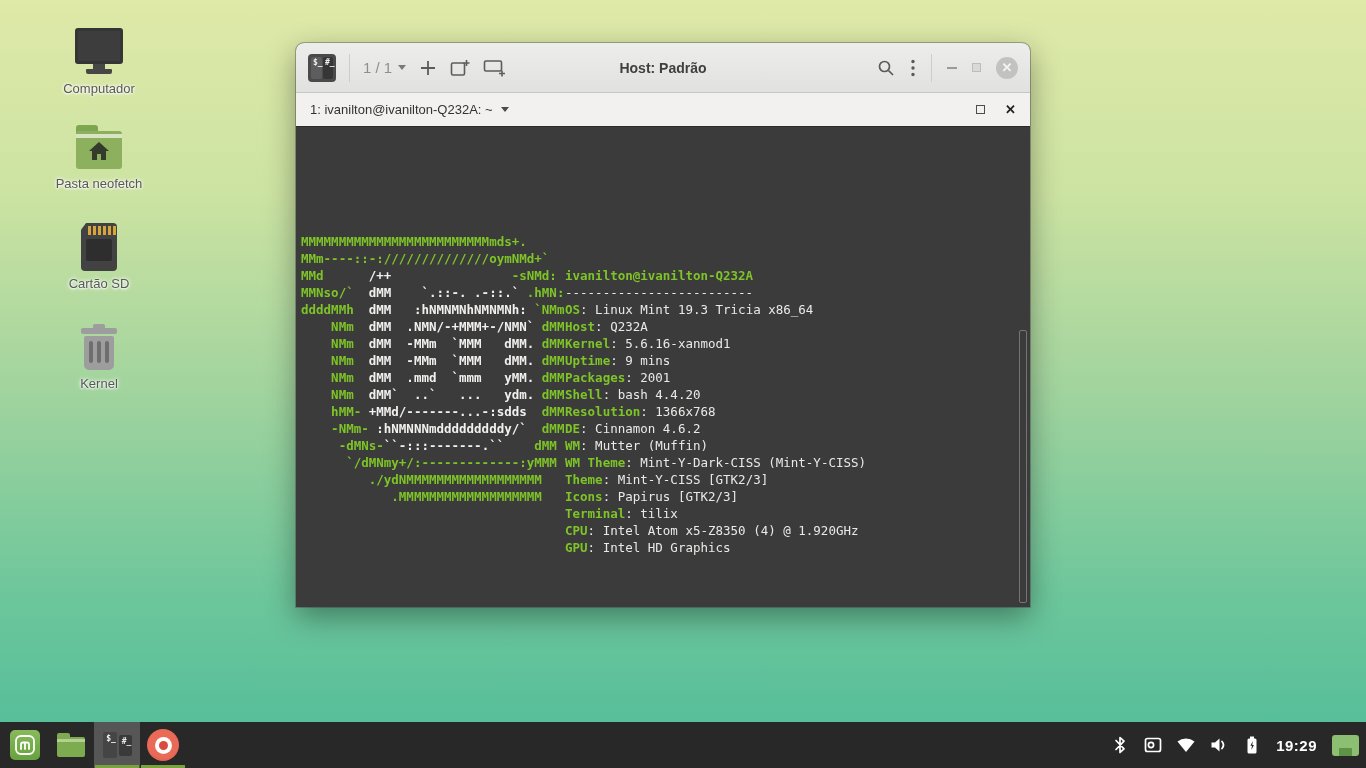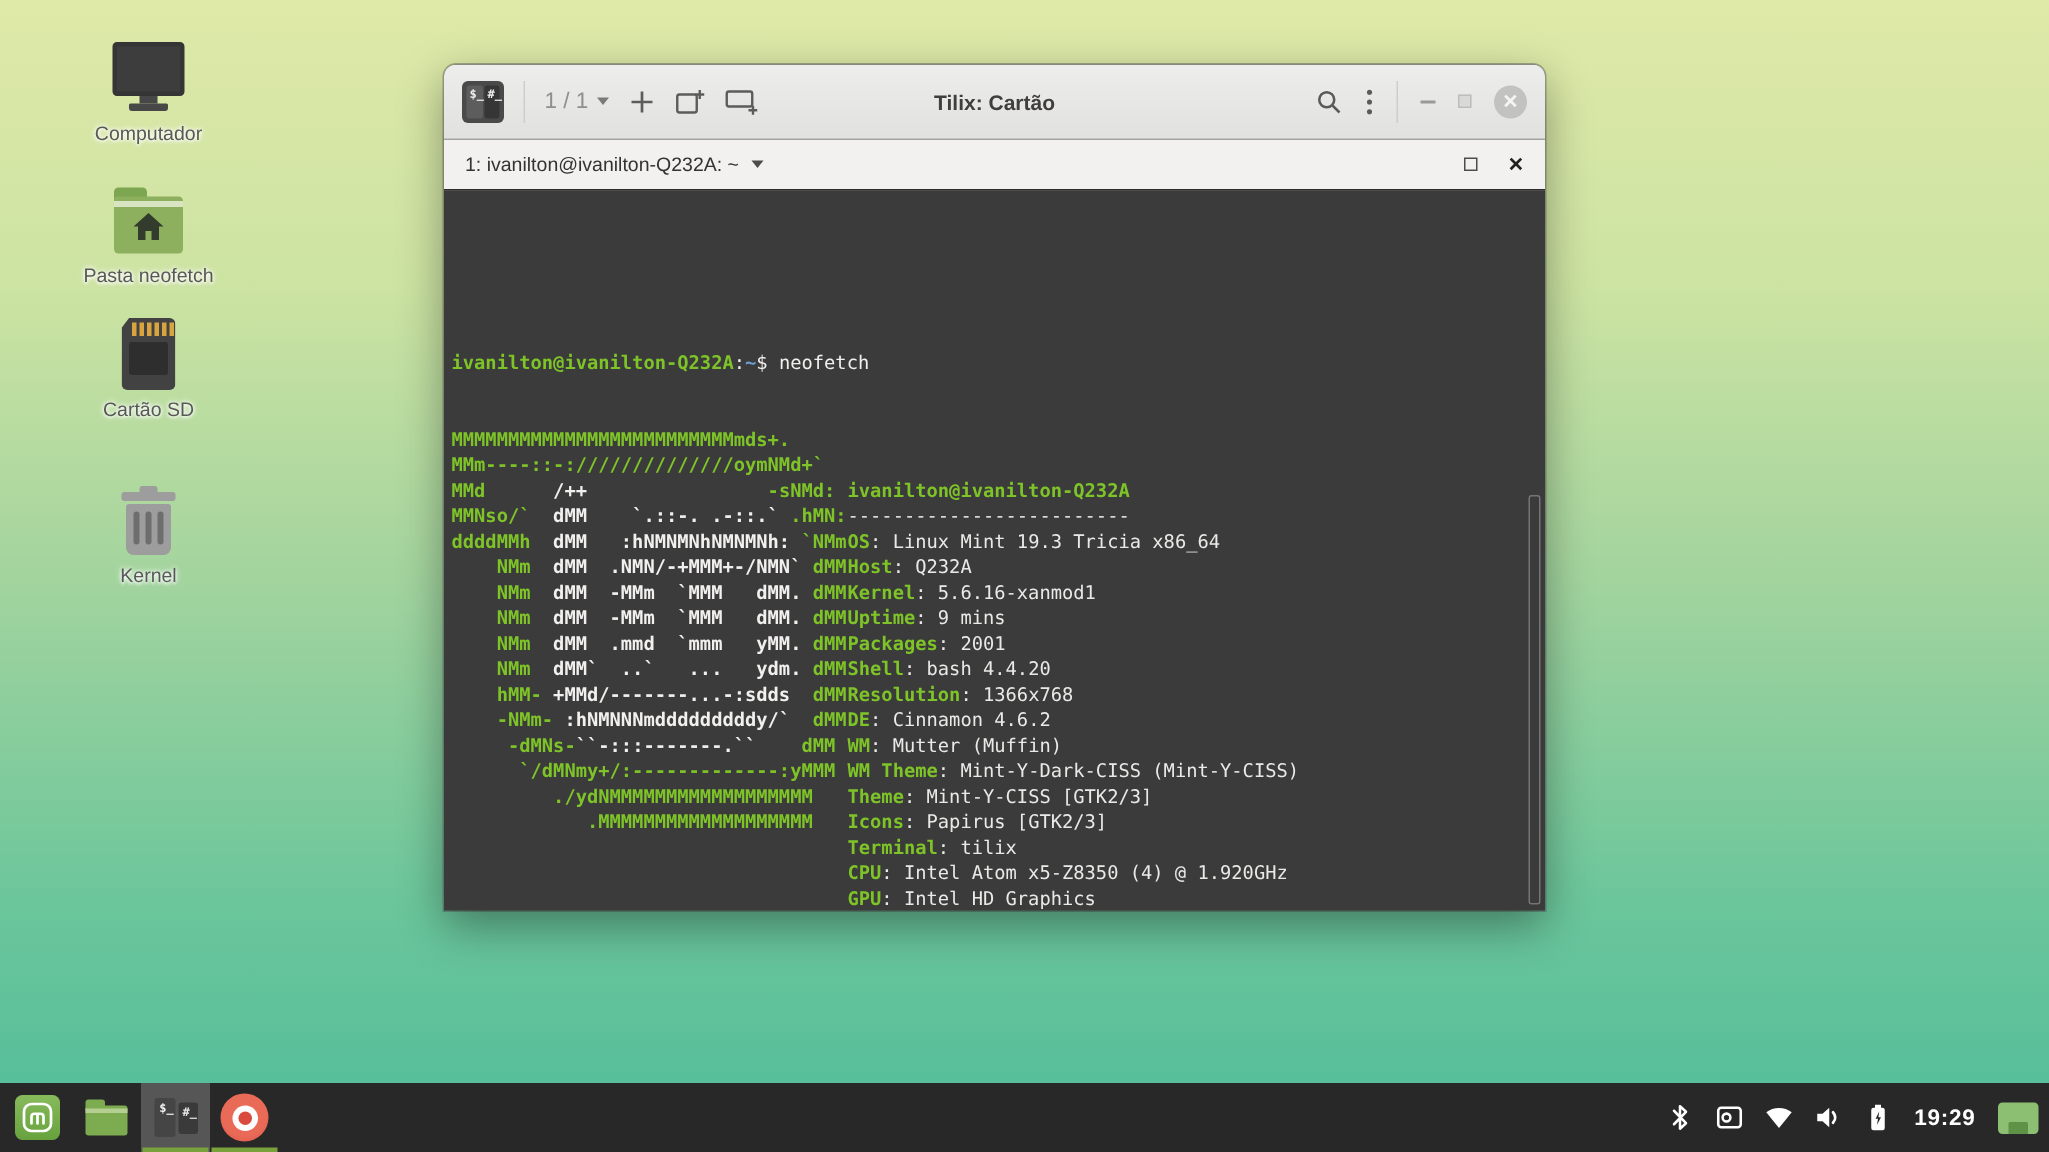--- a/index.html
+++ b/index.html
@@ -141,21 +141,21 @@
         <div class="body"></div>
         <div class="strip"></div>
       <svg width="22" height="20" viewBox="0 0 22 20">
           <path d="M11 1 L21 10 H18 V19 H13 V13 H9 V19 H4 V10 H1 Z" fill="#333c2c"></path>
         </svg>
     </div>
   </div>
   <span class="lbl">Pasta neofetch</span>
 </div>
 
-<div class="desk-icon" style="top:210px">
+<div class="desk-icon" style="top:221px">
   <div class="ic">
     <div class="icon-sd">
       <div class="bodyc"></div>
       <div class="pins">
           <i></i>
           <i></i>
           <i></i>
           <i></i>
           <i></i>
           <i></i>
@@ -204,21 +204,21 @@
           <path d="M16.5 1 V7 M13.5 4 H19.5" stroke="#5c5c5c" stroke-width="1.6" fill="none"></path>
         </svg>
       </button>
       <button class="hbtn">
         <svg width="22" height="18" viewBox="0 0 22 18">
           <rect x="1.5" y="2" width="17" height="10" rx="1.5" fill="none" stroke="#5c5c5c" stroke-width="1.6"></rect>
           <path d="M16 14.5 H22 M19 11.5 V17.5" stroke="#5c5c5c" stroke-width="1.6" fill="none"></path>
         </svg>
       </button>
     </div>
-    <div class="title-center">Tilix: Cartão</div>
+    <div class="title-center">Host: Padrão</div>
     <div class="tb-right">
       <button class="hbtn">
         <svg width="18" height="18" viewBox="0 0 18 18">
           <circle cx="7.5" cy="7.5" r="5" fill="none" stroke="#5a5a5a" stroke-width="1.7"></circle>
           <path d="M11.5 11.5 L16 16" stroke="#5a5a5a" stroke-width="1.7"></path>
         </svg>
       </button>
       <button class="hbtn">
         <svg width="6" height="18" viewBox="0 0 6 18">
           <circle cx="3" cy="2.5" r="1.7" fill="#5a5a5a"></circle>
@@ -249,21 +249,20 @@
           <span class="term-max"></span>
         </button>
       <button class="hbtn term-close">
           <span>✕</span>
         </button>
     </div>
   </div>
 
   <div class="terminal">
     <div class="term-content">
-      <div class="cmdline"><span class="g">ivanilton@ivanilton-Q232A</span><span class="w">:</span><span class="b">~</span><span class="w">$ </span><span class="w">neofetch</span></div>
       <div class="nf-row">
         <div class="nf-ascii"><div class="aline"><span class="g">MMMMMMMMMMMMMMMMMMMMMMMMMmds+.</span></div><div class="aline"><span class="g">MMm----::-://////////////oymNMd+`</span></div><div class="aline"><span class="g">MMd      </span><span class="w">/++                </span><span class="g">-sNMd:</span></div><div class="aline"><span class="g">MMNso/`  </span><span class="w">dMM    `.::-. .-::.` </span><span class="g">.hMN:</span></div><div class="aline"><span class="g">ddddMMh  </span><span class="w">dMM   :hNMNMNhNMNMNh: </span><span class="g">`NMm</span></div><div class="aline"><span class="g">    NMm  </span><span class="w">dMM  .NMN/-+MMM+-/NMN` </span><span class="g">dMM</span></div><div class="aline"><span class="g">    NMm  </span><span class="w">dMM  -MMm  `MMM   dMM. </span><span class="g">dMM</span></div><div class="aline"><span class="g">    NMm  </span><span class="w">dMM  -MMm  `MMM   dMM. </span><span class="g">dMM</span></div><div class="aline"><span class="g">    NMm  </span><span class="w">dMM  .mmd  `mmm   yMM. </span><span class="g">dMM</span></div><div class="aline"><span class="g">    NMm  </span><span class="w">dMM`  ..`   ...   ydm. </span><span class="g">dMM</span></div><div class="aline"><span class="g">    hMM- </span><span class="w">+MMd/-------...-:sdds  </span><span class="g">dMM</span></div><div class="aline"><span class="g">    -NMm- </span><span class="w">:hNMNNNmdddddddddy/`  </span><span class="g">dMM</span></div><div class="aline"><span class="g">     -dMNs-</span><span class="w">``-:::-------.``    </span><span class="g">dMM</span></div><div class="aline"><span class="g">      `/dMNmy+/:-------------:yMMM</span></div><div class="aline"><span class="g">         ./ydNMMMMMMMMMMMMMMMMMM</span></div><div class="aline"><span class="g">            .MMMMMMMMMMMMMMMMMMM</span></div></div>
         <div class="nf-info">
           <div><div class="iline"><span class="g">ivanilton@ivanilton-Q232A</span></div><div class="iline"><span class="v">-------------------------</span></div><div class="iline"><span class="g">OS</span><span class="v">: Linux Mint 19.3 Tricia x86_64</span></div><div class="iline"><span class="g">Host</span><span class="v">: Q232A</span></div><div class="iline"><span class="g">Kernel</span><span class="v">: 5.6.16-xanmod1</span></div><div class="iline"><span class="g">Uptime</span><span class="v">: 9 mins</span></div><div class="iline"><span class="g">Packages</span><span class="v">: 2001</span></div><div class="iline"><span class="g">Shell</span><span class="v">: bash 4.4.20</span></div><div class="iline"><span class="g">Resolution</span><span class="v">: 1366x768</span></div><div class="iline"><span class="g">DE</span><span class="v">: Cinnamon 4.6.2</span></div><div class="iline"><span class="g">WM</span><span class="v">: Mutter (Muffin)</span></div><div class="iline"><span class="g">WM Theme</span><span class="v">: Mint-Y-Dark-CISS (Mint-Y-CISS)</span></div><div class="iline"><span class="g">Theme</span><span class="v">: Mint-Y-CISS [GTK2/3]</span></div><div class="iline"><span class="g">Icons</span><span class="v">: Papirus [GTK2/3]</span></div><div class="iline"><span class="g">Terminal</span><span class="v">: tilix</span></div><div class="iline"><span class="g">CPU</span><span class="v">: Intel Atom x5-Z8350 (4) @ 1.920GHz</span></div><div class="iline"><span class="g">GPU</span><span class="v">: Intel HD Graphics</span></div></div>
           
         </div>
       </div>
       
       
     </div>

